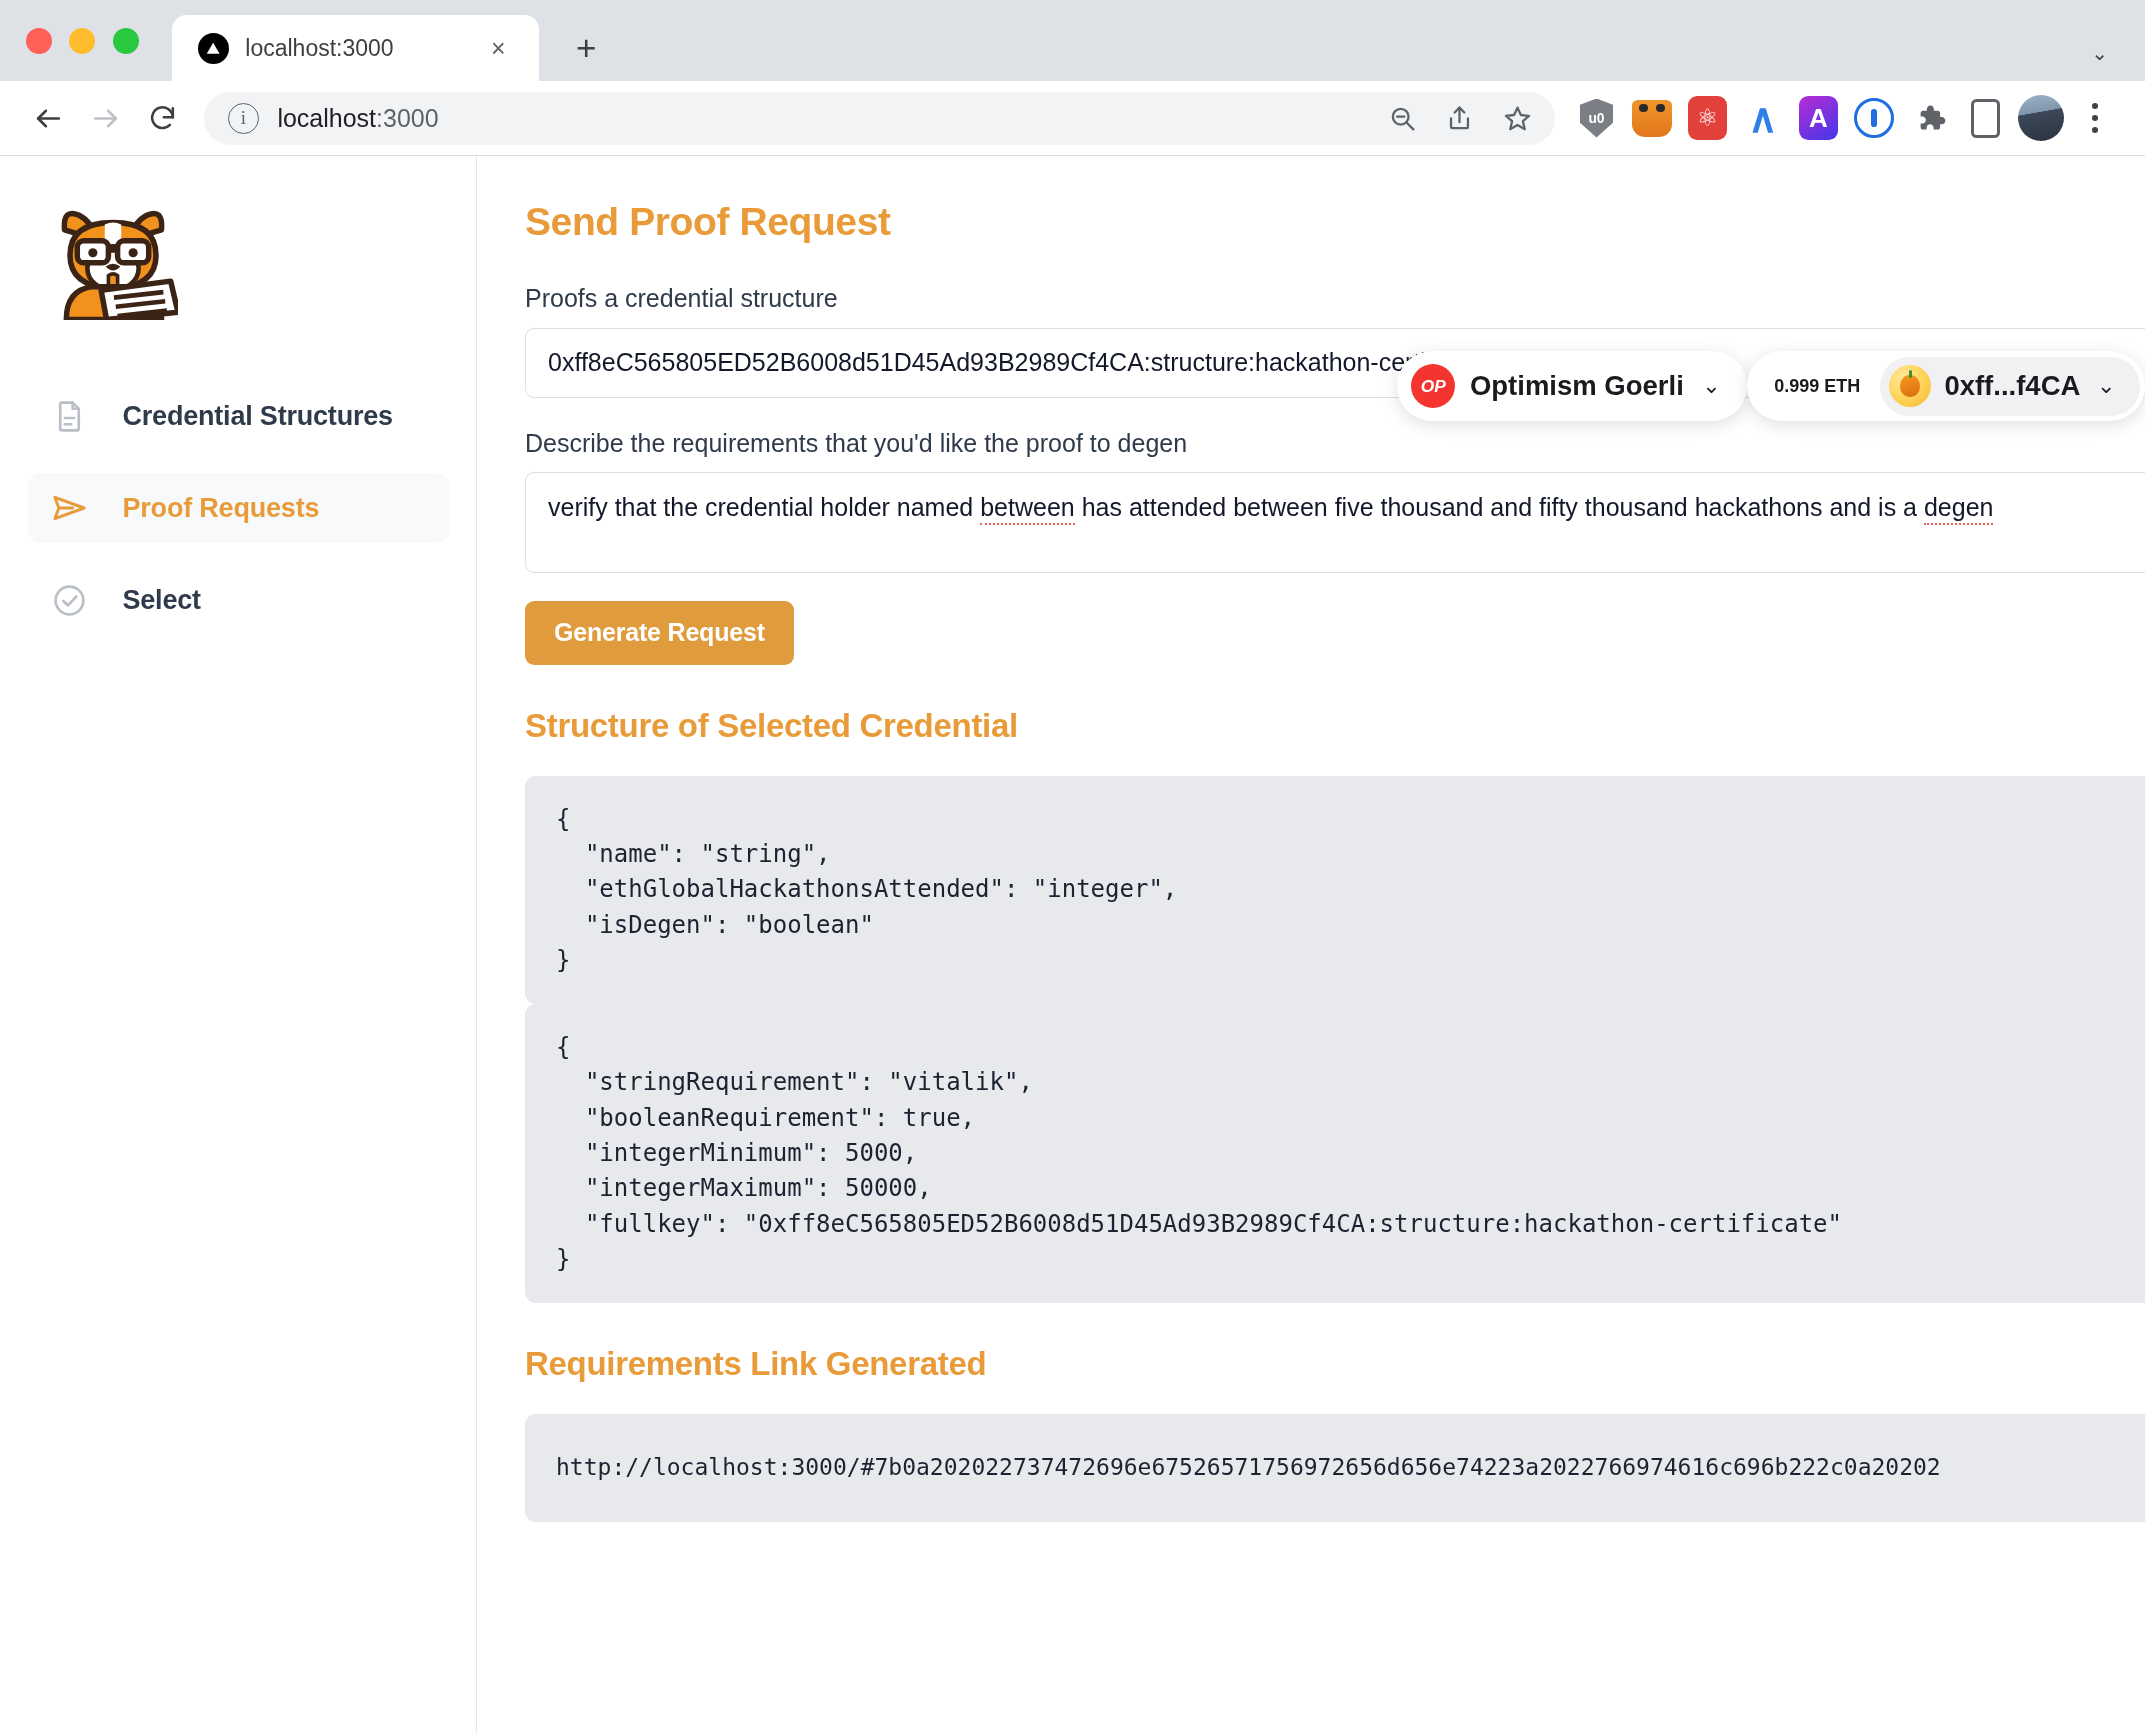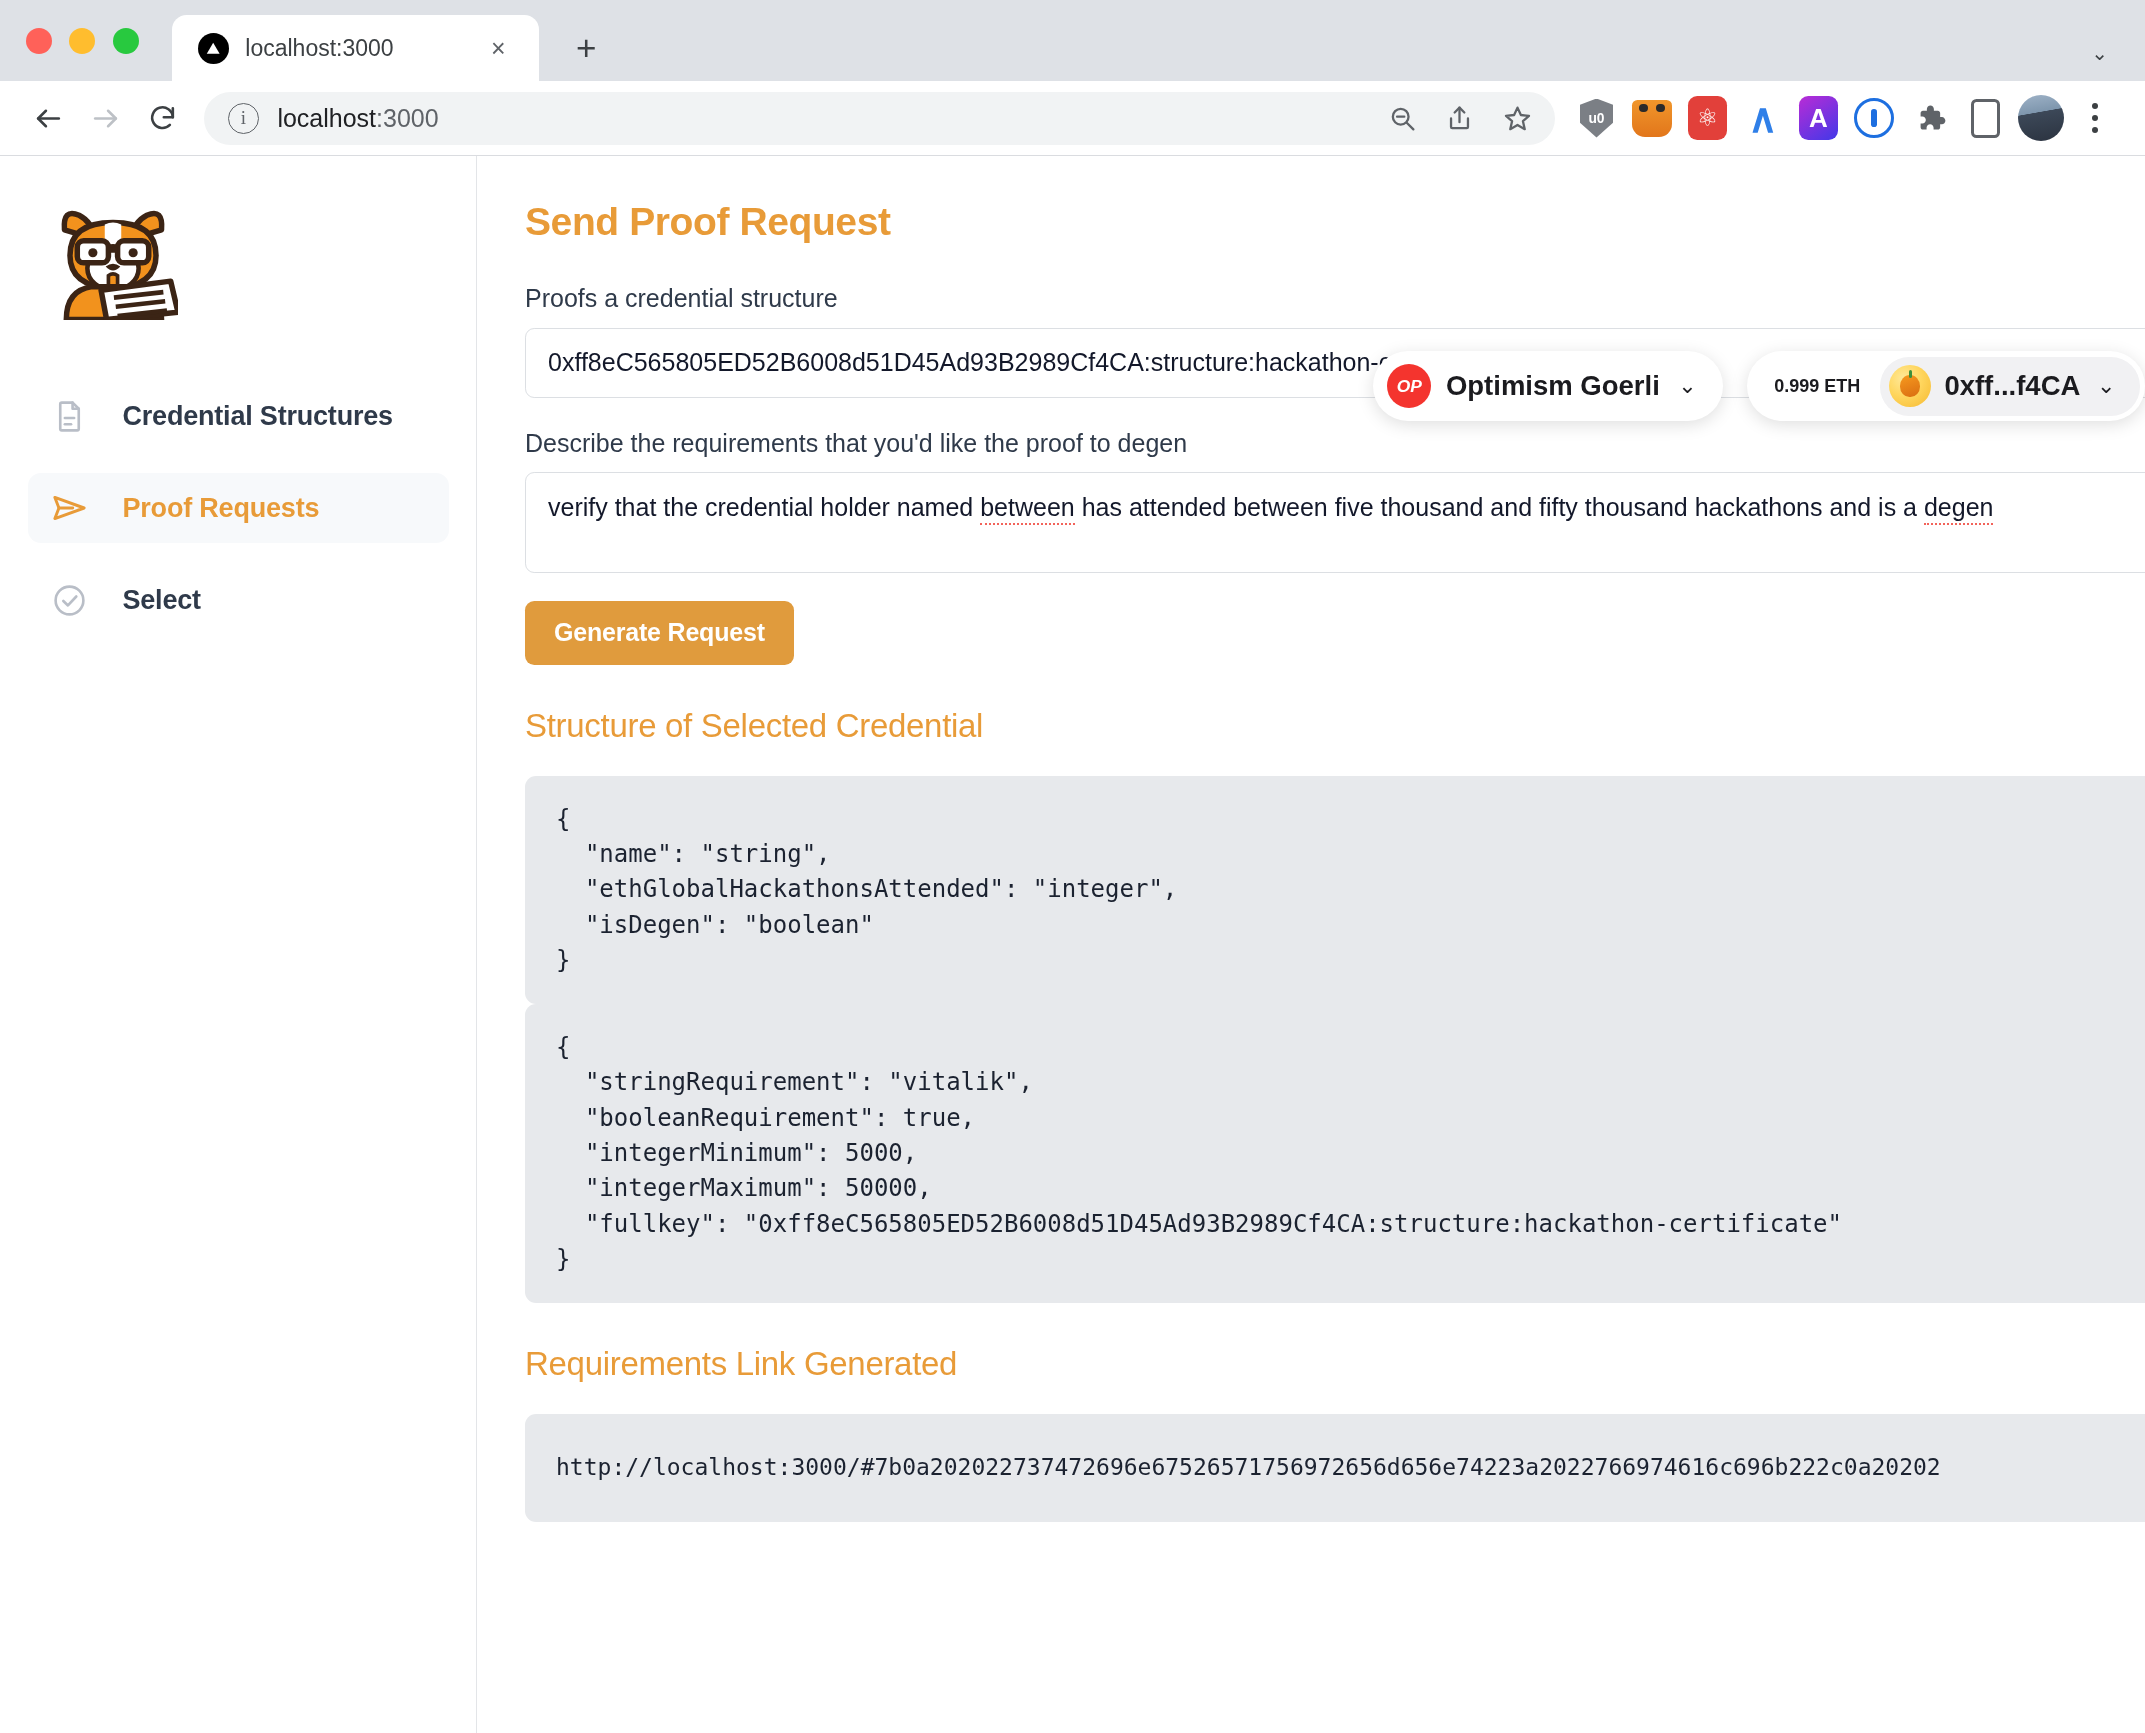--- a/index.html
+++ b/index.html
@@ -245,21 +245,20 @@
     padding: 44px 0 0 48px;
     overflow: hidden;
   }
 
   .header-widgets {
     position: absolute;
     top: 195px;
     right: 0px;
     display: flex;
     align-items: center;
-    gap: 24px;
     z-index: 5;
   }
   .network-pill {
     height: 70px;
     background: #ffffff;
     border-radius: 35px;
     box-shadow: 0 3.7px 16.5px rgba(0,0,0,0.13);
     display: flex;
     align-items: center;
     padding: 0 26px 0 14.7px;
@@ -318,21 +317,21 @@
 
   h1.page-title {
     font-size: 39px;
     font-weight: bold;
     color: #e89b38;
     letter-spacing: -0.4px;
     margin-bottom: 40px;
   }
   h2.section-title {
     font-size: 33px;
-    font-weight: normal;
+    font-weight: bold;
     color: #e89b38;
     letter-spacing: -0.3px;
     margin: 42px 0 31px 0;
   }
   .field-label {
     font-size: 25px;
     color: #2f3a4a;
     margin-bottom: 14.7px;
   }
   .text-input {

